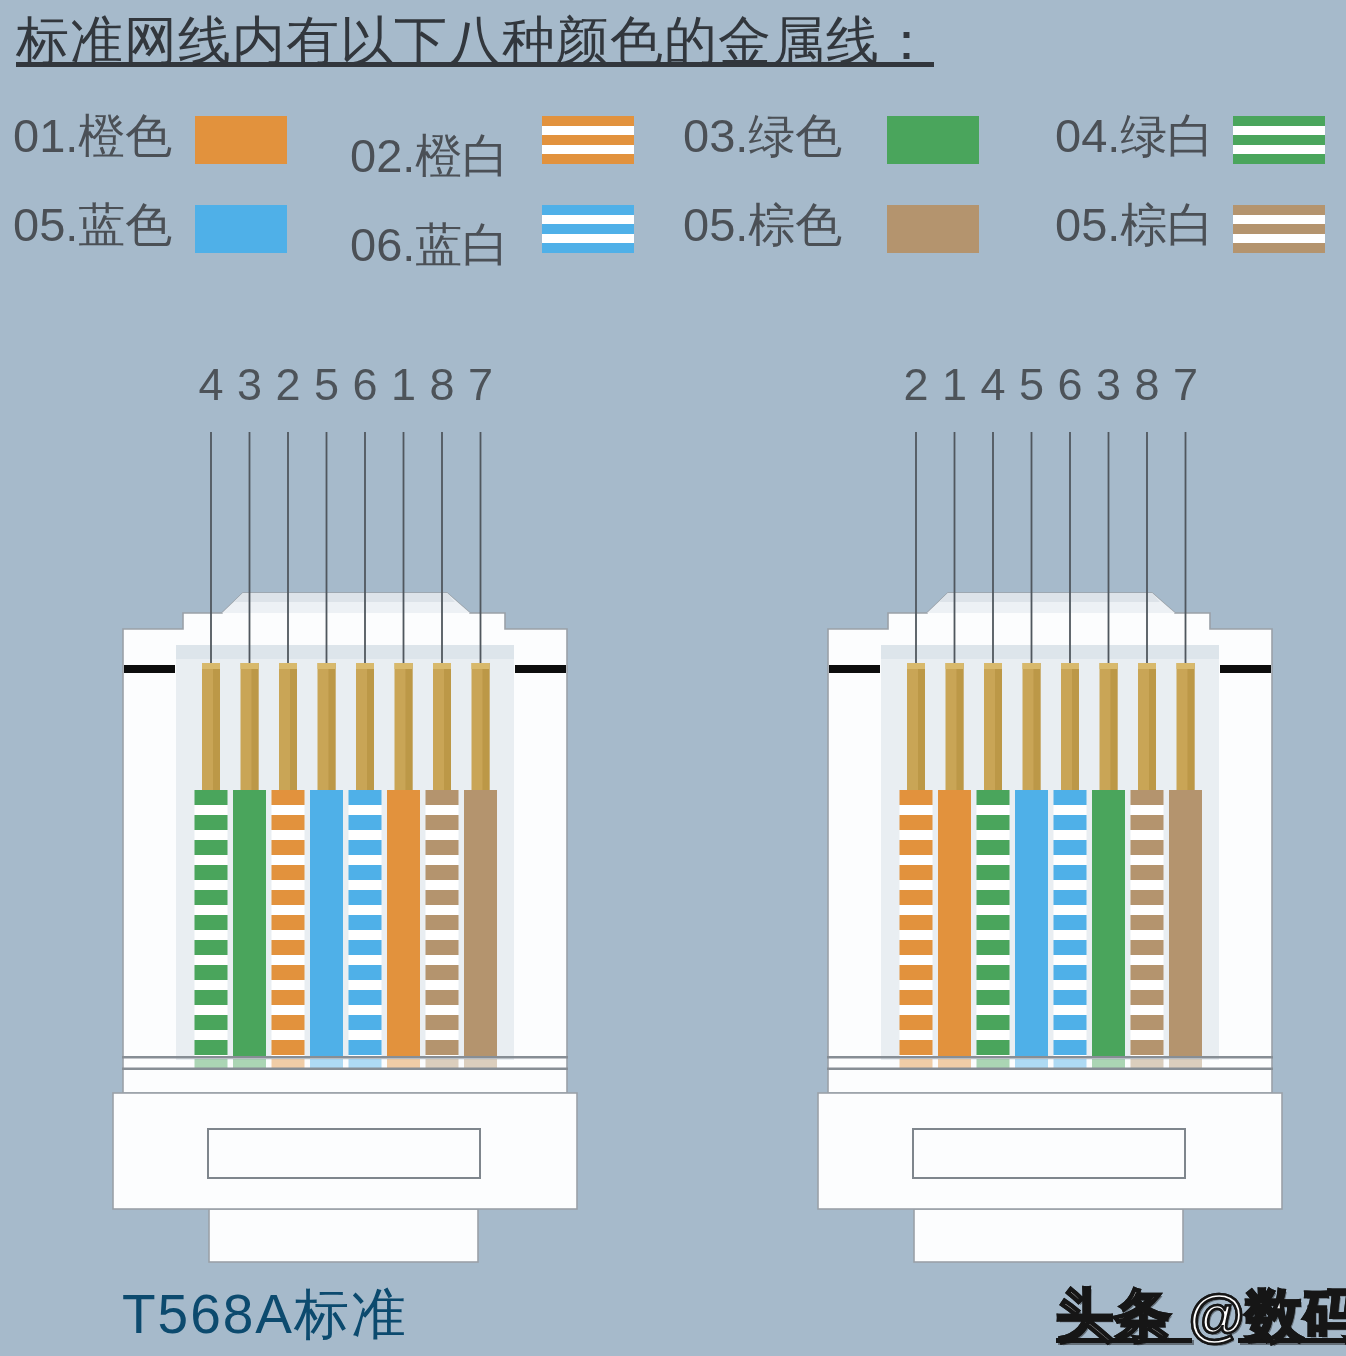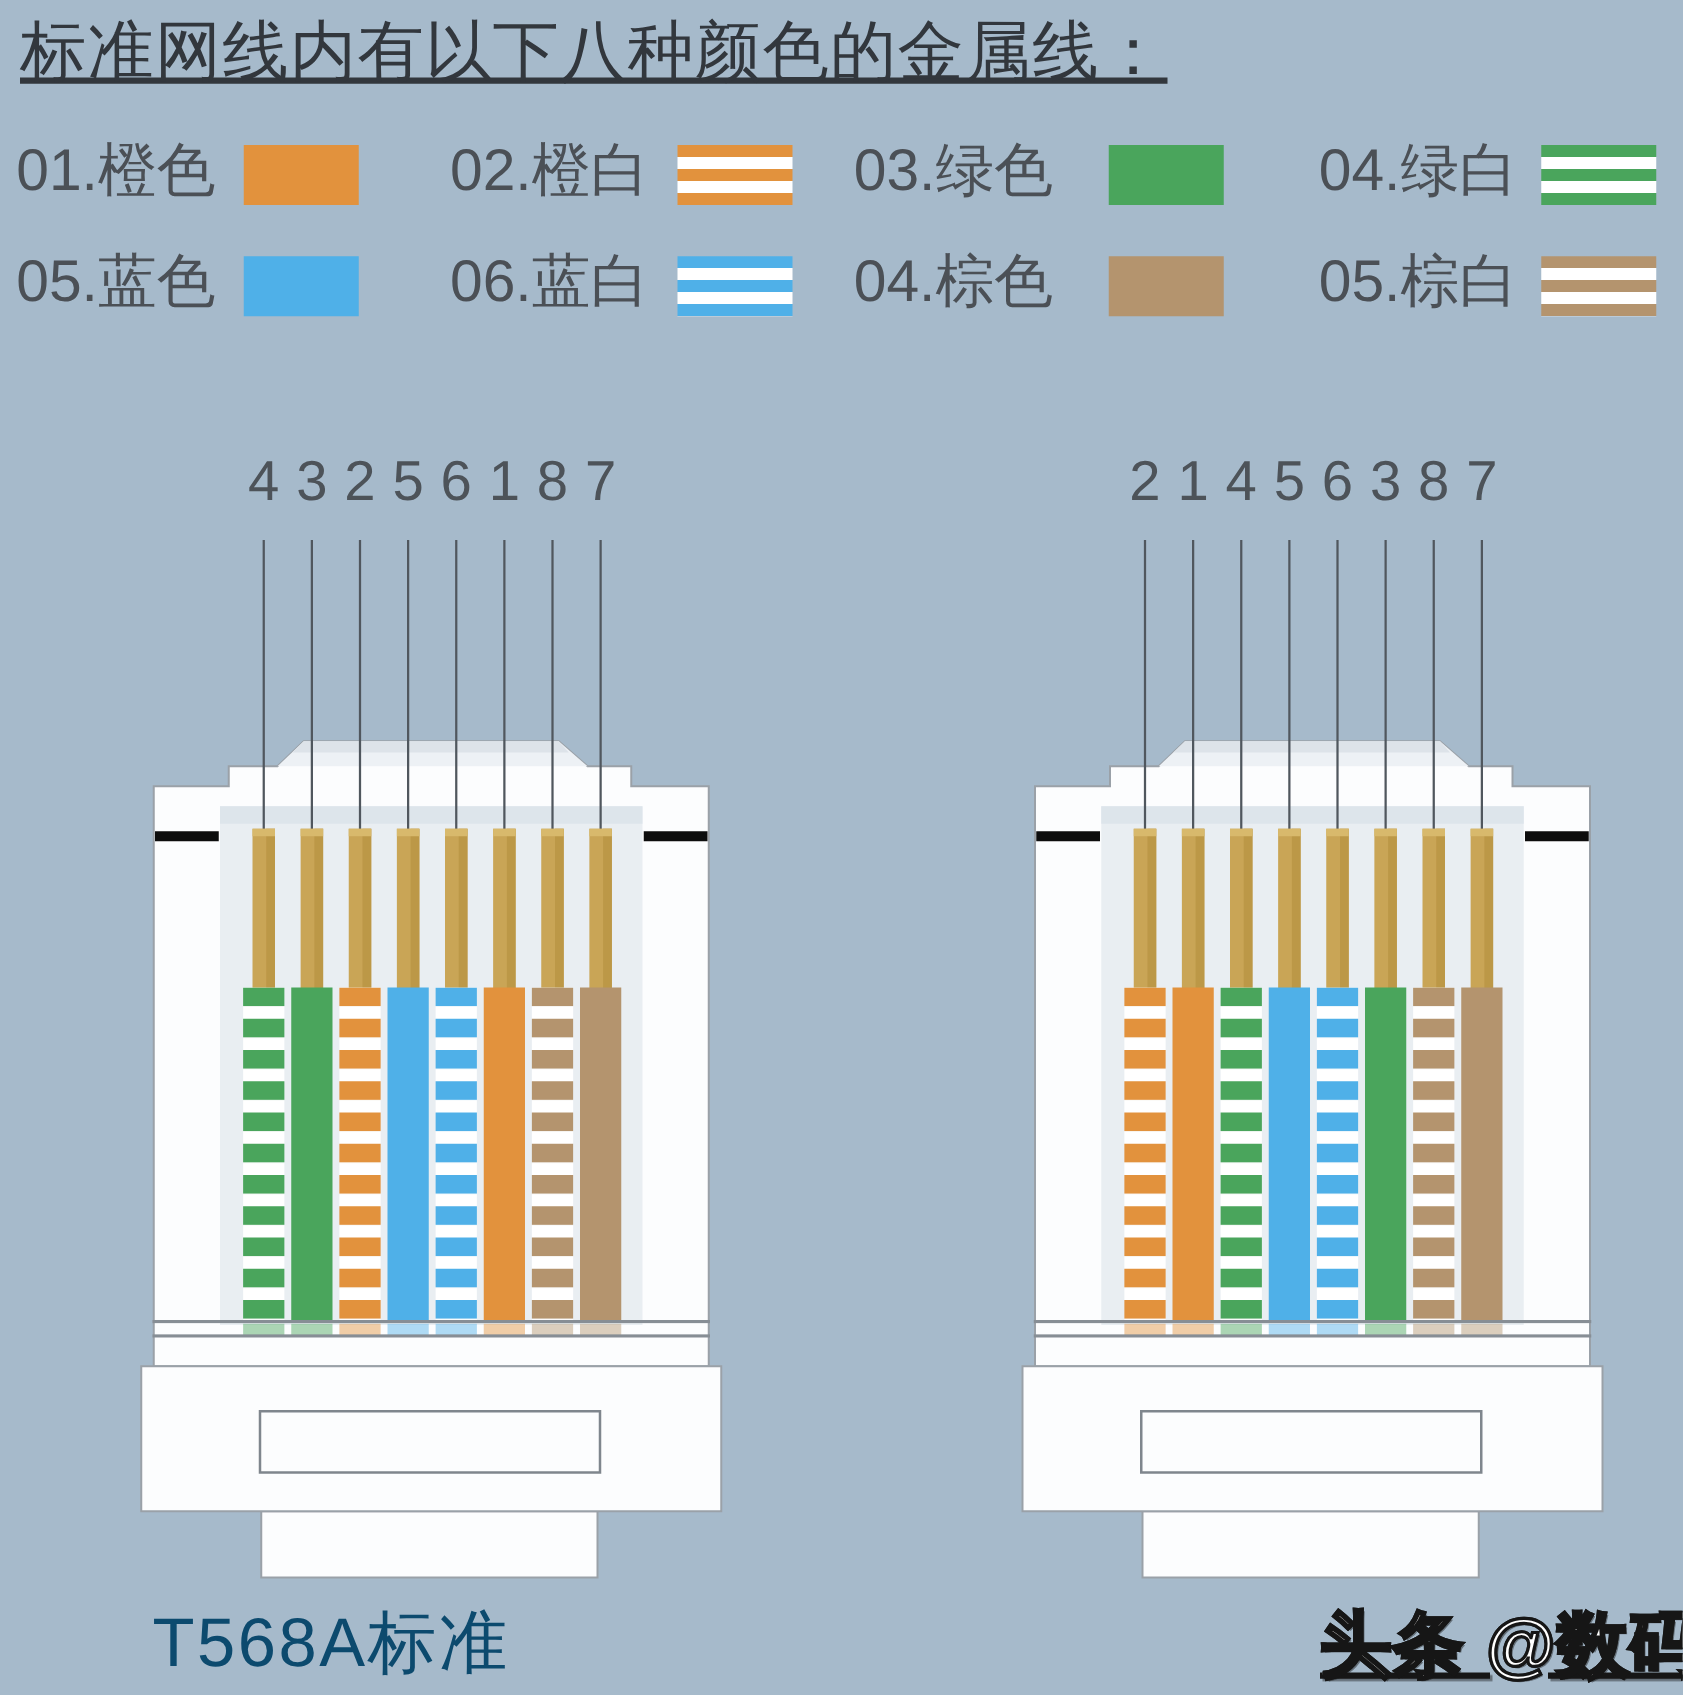--- a/index.html
+++ b/index.html
@@ -15,21 +15,21 @@
   }
   .legend-label{
     position:absolute;font-size:47px;color:#4b5056;white-space:nowrap;line-height:1.2;
   }
   .legend-swatch{
     position:absolute;width:92px;height:48px;background:#ccc;
   }
   .r1l{top:108px;} .r1s{top:116px;}
   .r2l{top:197px;} .r2s{top:205px;}
   .c1l{left:13px;}  .c1s{left:195px;}
-  .c2l{left:360px;} .c2s{left:542px;}
+  .c2l{left:350px;margin-top:20px;} .c2s{left:542px;}
   .c3l{left:683px;} .c3s{left:887px;}
   .c4l{left:1055px;}.c4s{left:1233px;}
   .connector{
     position:absolute;top:360px;width:446px;height:996px;
   }
   .connector svg{position:absolute;left:0;top:0;overflow:visible;}
   .pin-num{
     position:absolute;top:0;transform:translateX(-50%);
     font-size:45px;color:#4d5359;line-height:1.1;
   }
@@ -61,21 +61,21 @@
 
   <span class="legend-label r1l c4l">04.绿白</span>
   <span class="legend-swatch r1s c4s" style="background: repeating-linear-gradient(rgb(74, 165, 92) 0px, rgb(74, 165, 92) 9.6px, rgb(255, 255, 255) 9.6px, rgb(255, 255, 255) 19.2px);"></span>
 
   <span class="legend-label r2l c1l">05.蓝色</span>
   <span class="legend-swatch r2s c1s" style="background: rgb(79, 176, 232);"></span>
 
   <span class="legend-label r2l c2l">06.蓝白</span>
   <span class="legend-swatch r2s c2s" style="background: repeating-linear-gradient(rgb(79, 176, 232) 0px, rgb(79, 176, 232) 9.6px, rgb(255, 255, 255) 9.6px, rgb(255, 255, 255) 19.2px);"></span>
 
-  <span class="legend-label r2l c3l">04.棕色</span>
+  <span class="legend-label r2l c3l">05.棕色</span>
   <span class="legend-swatch r2s c3s" style="background: rgb(180, 148, 110);"></span>
 
   <span class="legend-label r2l c4l">05.棕白</span>
   <span class="legend-swatch r2s c4s" style="background: repeating-linear-gradient(rgb(180, 148, 110) 0px, rgb(180, 148, 110) 9.6px, rgb(255, 255, 255) 9.6px, rgb(255, 255, 255) 19.2px);"></span>
 </div>
 
 <div class="connector" style="left:122px;">
   <div>
       <span class="pin-num" style="left: 89px;">4</span>
       <span class="pin-num" style="left: 127.5px;">3</span>

